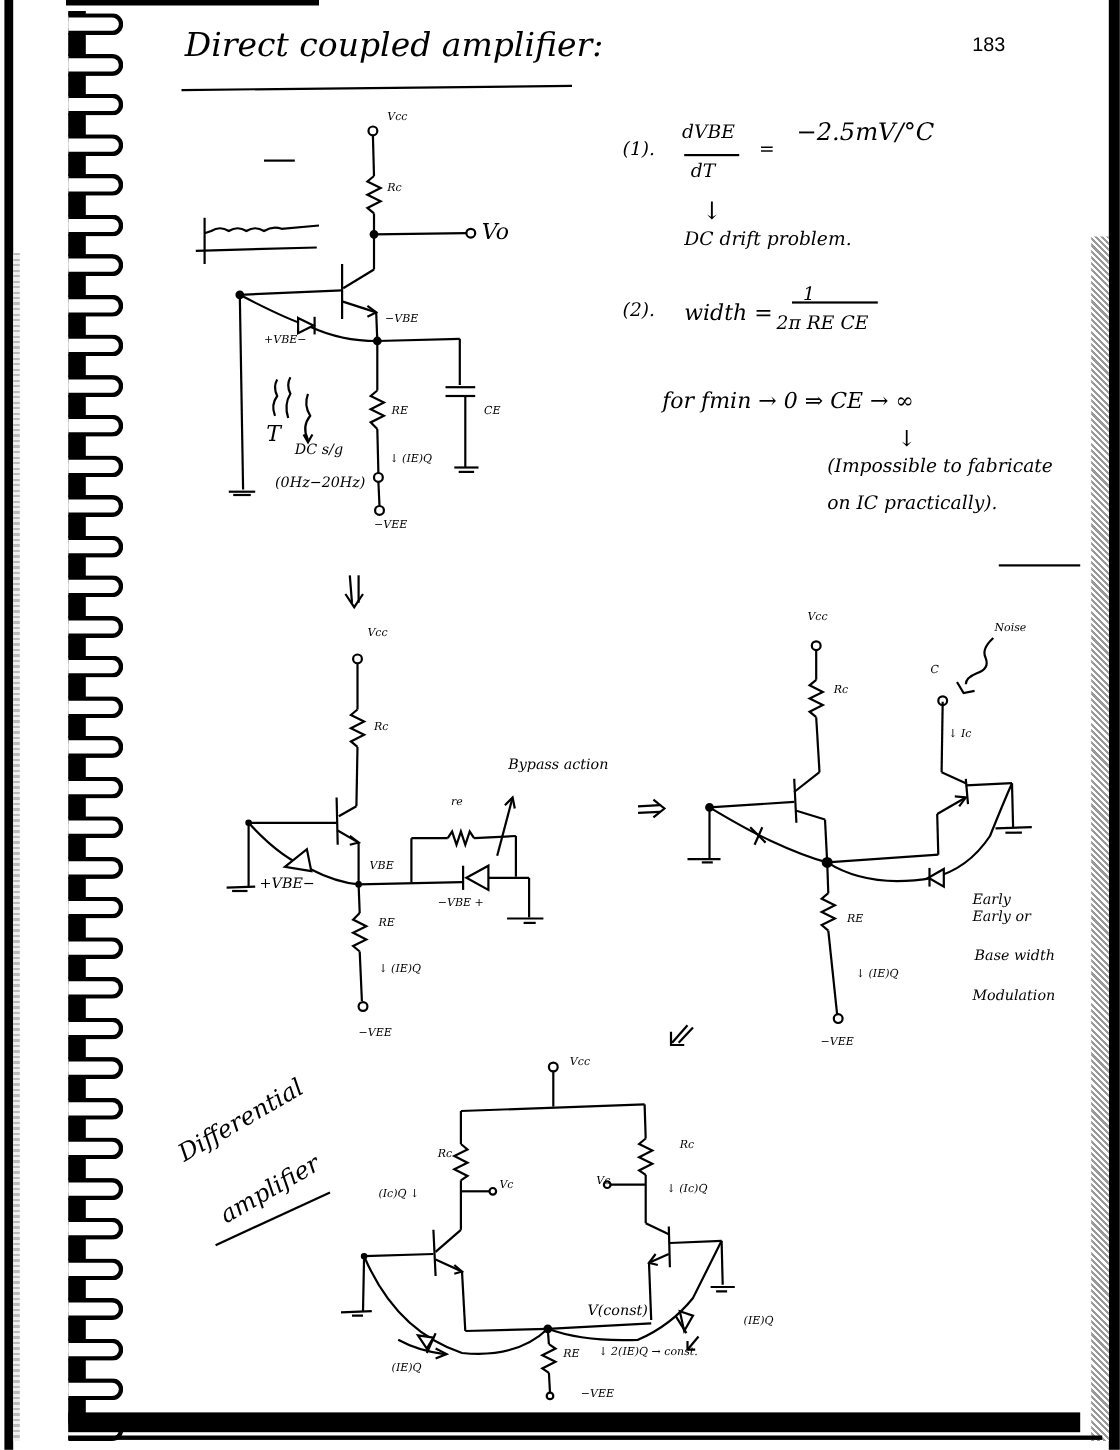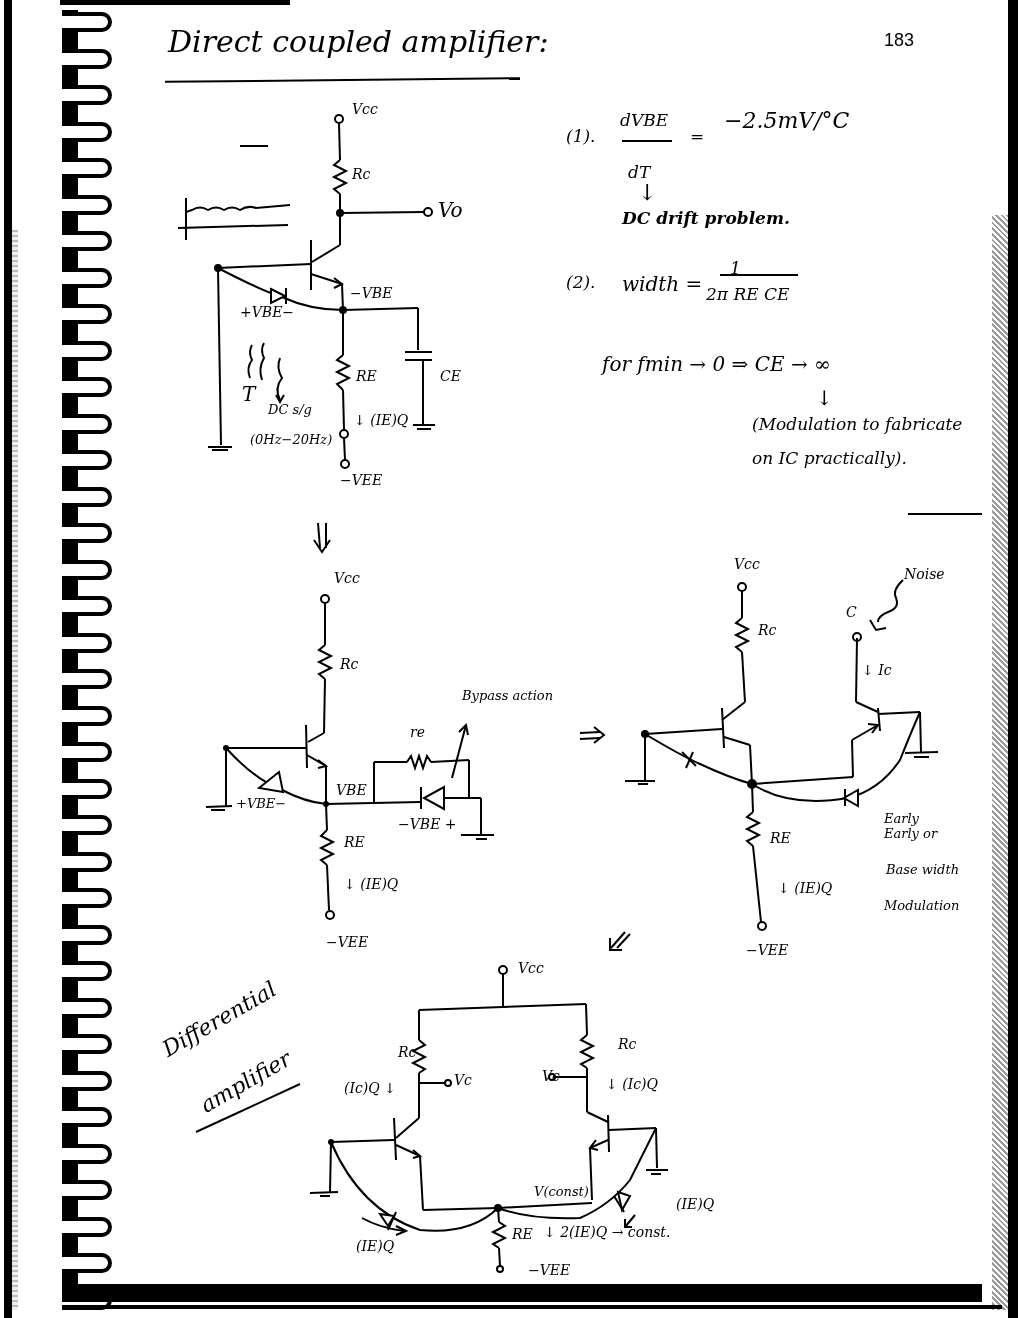--- a/index.html
+++ b/index.html
@@ -16,21 +16,21 @@
   .rightscan { position:absolute; right:10px; top:215px; width:16px; height:1095px;
                background:repeating-linear-gradient(45deg,#999 0 2px,#fff 2px 4px); }
   .bottombar { position:absolute; left:62px; top:1284px; width:920px; height:18px; background:#000; }
   .bottombar2 { position:absolute; left:62px; top:1305px; width:940px; height:4px; background:#000; }
   .hand { position:absolute; font-family:"DejaVu Serif", serif; font-style:italic; white-space:nowrap; }
   .sans { position:absolute; font-family:"Liberation Sans", sans-serif; white-space:nowrap; }
   .title { left:168px; top:24px; font-size:30px; }
   .title-underline { position:absolute; left:165px; top:79px; width:355px; height:2px; background:#000; transform:rotate(-0.6deg); }
   .pagenum { right:104px; top:30px; font-size:18px; }
   svg.circ { position:absolute; left:0; top:0; }
-  .lbl { font-size:14px; }
+  .lbl { font-size:10px; }
   .note { font-size:17px; }
   .small { font-size:13px; }
 </style>
 </head>
 <body>
 
 <div class="topbar"></div>
 <div class="leftedge"></div>
 <div class="leftscan"></div>
 <div class="spine"></div>
@@ -77,35 +77,35 @@
 <div class="bottombar"></div>
 <div class="bottombar2"></div>
 
 <div class="hand title">Direct coupled amplifier:</div>
 <div class="title-underline"></div>
 <div class="sans pagenum">183</div>
 
 <div class="hand note" style="left:566px;top:126px;">(1).</div>
 <div class="hand note" style="left:620px;top:110px;">dVBE</div>
 <div style="position:absolute;left:622px;top:140px;width:50px;height:2px;background:#000;"></div>
-<div class="hand note" style="left:628px;top:162px;">dT</div>
+<div class="hand note" style="left:628px;top:146px;">dT</div>
 <div class="hand note" style="left:690px;top:126px;">=</div>
 <div class="hand" style="left:724px;top:108px;font-size:22px;">−2.5mV/°C</div>
 <div class="hand note" style="left:638px;top:180px;font-size:22px;">↓</div>
-<div class="hand note" style="left:622px;top:208px;font-weight:bold;">DC drift problem.</div>
+<div class="hand note" style="left:622px;top:208px;">DC drift problem.</div>
 
 <div class="hand note" style="left:566px;top:272px;">(2).</div>
 <div class="hand" style="left:622px;top:272px;font-size:20px;">width =</div>
 <div class="hand note" style="left:730px;top:258px;">1</div>
 <div style="position:absolute;left:720px;top:274px;width:78px;height:2px;background:#000;"></div>
 <div class="hand note" style="left:706px;top:284px;">2π RE CE</div>
 
 <div class="hand" style="left:602px;top:352px;font-size:20px;">for fmin → 0  ⇒  CE → ∞</div>
 <div class="hand note" style="left:816px;top:386px;font-size:20px;">↓</div>
-<div class="hand note" style="left:752px;top:414px;">(Modulation to fabricate</div>
+<div class="hand note" style="left:752px;top:414px;">(Impossible to fabricate</div>
 <div class="hand note" style="left:752px;top:448px;">on IC practically).</div>
 <div style="position:absolute;left:908px;top:513px;width:74px;height:2px;background:#000;"></div>
 
 <svg class="circ" width="1018" height="1318" viewBox="0 0 1018 1318" fill="none" stroke="#000" stroke-width="2">
 
   <g>
     <circle cx="339" cy="119" r="4"></circle>
     <line x1="339" y1="123" x2="340" y2="160"></line>
     <polyline points="340,160 334,165 346,171 334,177 346,183 334,189 340,194"></polyline>
     <line x1="340" y1="194" x2="340" y2="213"></line>

